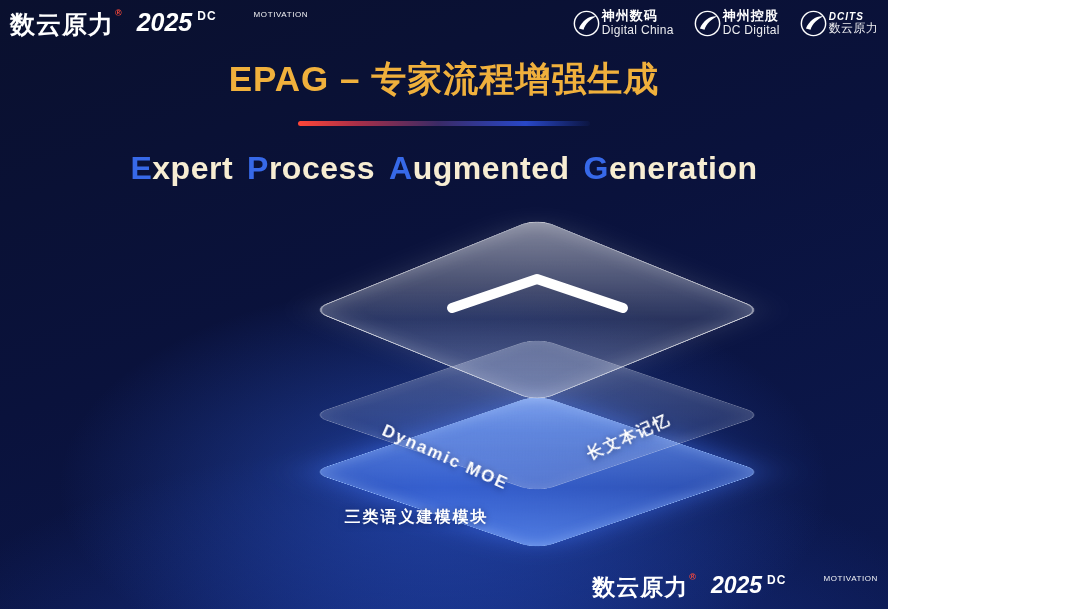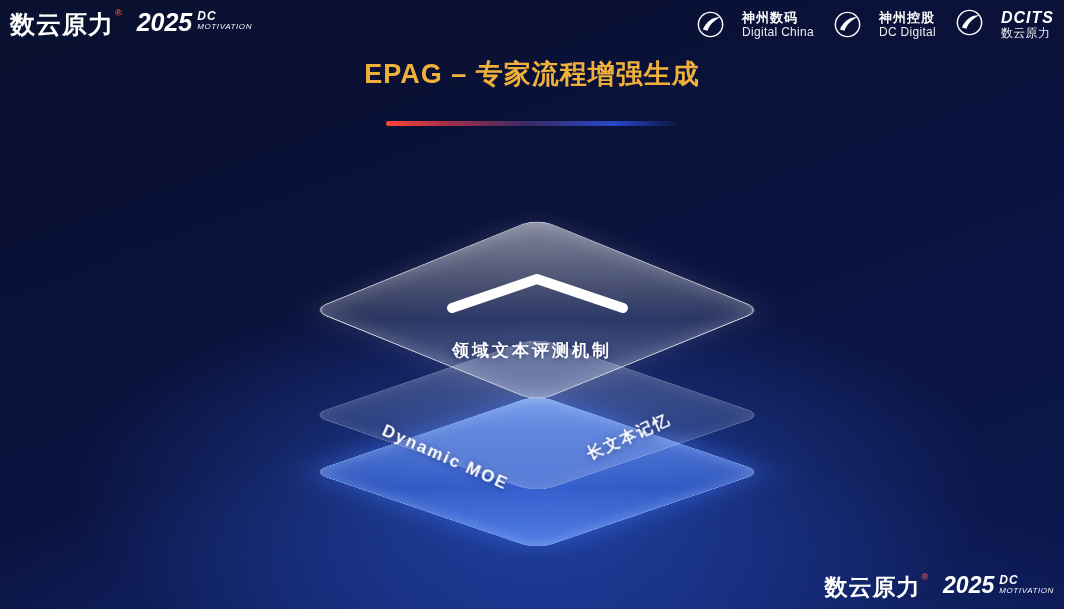--- a/index.html
+++ b/index.html
@@ -1,52 +1,52 @@
 <!DOCTYPE html>
 <html><head>
 <meta charset="utf-8">
 <style>
   * { margin:0; padding:0; box-sizing:border-box; }
   html,body { width:1080px; height:609px; overflow:hidden; }
   body { font-family:"Liberation Sans","DejaVu Sans",sans-serif; }
 
   .stage{
-    position:relative; width:1064px; height:609px; color:#fff;
+    position:relative; width:888px; height:609px; color:#fff;
     background:
       radial-gradient(ellipse 62% 48% at 50% 80%, rgba(48,96,225,0.55), rgba(48,96,225,0) 70%),
       radial-gradient(ellipse 85% 55% at 50% 112%, rgba(35,75,200,0.5), rgba(35,75,200,0) 72%),
       linear-gradient(160deg, #0a102e 0%, #0a123c 45%, #0c1950 100%);
   }
 
   
   .brand{ position:absolute; display:flex; align-items:flex-start; white-space:nowrap; }
   .brand-top{ top:8px; left:10px; }
   .b-name{ font-size:25px; font-weight:900; letter-spacing:1px; }
   .b-reg{ font-size:9px; color:#ff4a3a; vertical-align:super; margin:0 1px; font-weight:700; }
   .b-year{ font-size:25px; font-weight:900; font-style:italic; margin-left:14px; }
-  .b-col{ display:inline-flex; flex-direction:column; margin-left:5px; margin-top:2px; line-height:1;font-style:italic; }
+  .b-col{ display:inline-flex; margin-left:5px; margin-top:2px; line-height:1; }
   .b-dc{ font-size:12px; font-weight:800; letter-spacing:1px; }
-  .b-mot{ font-size:8px; letter-spacing:.6px; margin-top:1px; opacity:.95; }
+  .b-mot{ font-size:8px; letter-spacing:.6px; margin-top:1px; opacity:.95;margin-left:37px; }
 
   
   .live{ position:absolute; top:58px; left:10px; font-size:20px; font-weight:800; letter-spacing:1px; }
 
   
   .partners{ position:absolute; top:9px; right:10px; display:flex; align-items:center; gap:20px; }
-  .partner{ display:flex; align-items:flex-start; gap:18px; }
+  .partner{ display:flex; align-items:center; gap:2px; }
   .p-icon svg{ width:27px; height:27px; display:block; }
   .p-col{ display:flex; flex-direction:column; line-height:1.15; }
   .p-name{ font-size:13px; font-weight:800; letter-spacing:1px; }
   .p-sub{ font-size:12px; opacity:.92; letter-spacing:.3px; }
-  .partner.dcits .p-name{ font-style:italic; font-size:16px; }
+  .partner.dcits .p-name{ font-style:italic; font-size:10px; }
 
   
   .title-cn{
     position:absolute; top:56px; left:0; right:0; text-align:center;
-    font-size:27px; font-weight:800; letter-spacing:1px; color:#f0b03c;
+    font-size:35px; font-weight:800; letter-spacing:1px; color:#f0b03c;
   }
   .divider{
     position:absolute; top:121px; left:50%; transform:translateX(-50%);
     width:292px; height:5px; border-radius:3px;
     background:linear-gradient(90deg,#ff4638 0%, #a92f48 20%, #3a2a66 48%, #2847c8 78%, rgba(40,80,210,0.05) 100%);
   }
   .title-en{
     position:absolute; top:150px; left:0; right:0; text-align:center;
     font-size:32px; font-weight:600; letter-spacing:.5px;
   }
@@ -151,33 +151,36 @@
       </span>
       <span class="p-col">
         <span class="p-name">DCITS</span>
         <span class="p-sub">数云原力</span>
       </span>
     </div>
   </div>
 
   <div class="title-cn">EPAG – 专家流程增强生成</div>
   <div class="divider"></div>
+  <div class="title-en">
+    <span class="word"><span class="cap">E</span><span class="rest">xpert</span></span><span class="word"><span class="cap">P</span><span class="rest">rocess</span></span><span class="word"><span class="cap">A</span><span class="rest">ugmented</span></span><span class="word"><span class="cap">G</span><span class="rest">eneration</span></span>
+  </div>
 
   <div class="diagram">
     <div class="layer layer-top"></div>
     <div class="layer layer-mid"></div>
     <div class="layer layer-bottom"></div>
 
     <svg class="chevron" width="195" height="48" viewBox="0 0 195 48">
       <polyline points="12,40 97,11 183,40" fill="none" stroke="#ffffff" stroke-width="10" stroke-linecap="round" stroke-linejoin="round"></polyline>
     </svg>
 
-    <div class="lbl lbl-top">领域文本评测机制</div>
     <div class="lbl lbl-moe">Dynamic MOE</div>
     <div class="lbl lbl-mem">长文本记忆</div>
+    <div class="lbl lbl-bottom">三类语义建模模块</div>
   </div>
 
   <div class="brand brand-bottom">
     <span class="b-name">数云原力</span>
       <span class="b-reg">®</span>
       <span class="b-year">2025</span>
     <span class="b-col">
       <span class="b-dc">DC</span>
       <span class="b-mot">MOTIVATION</span>
     </span>

